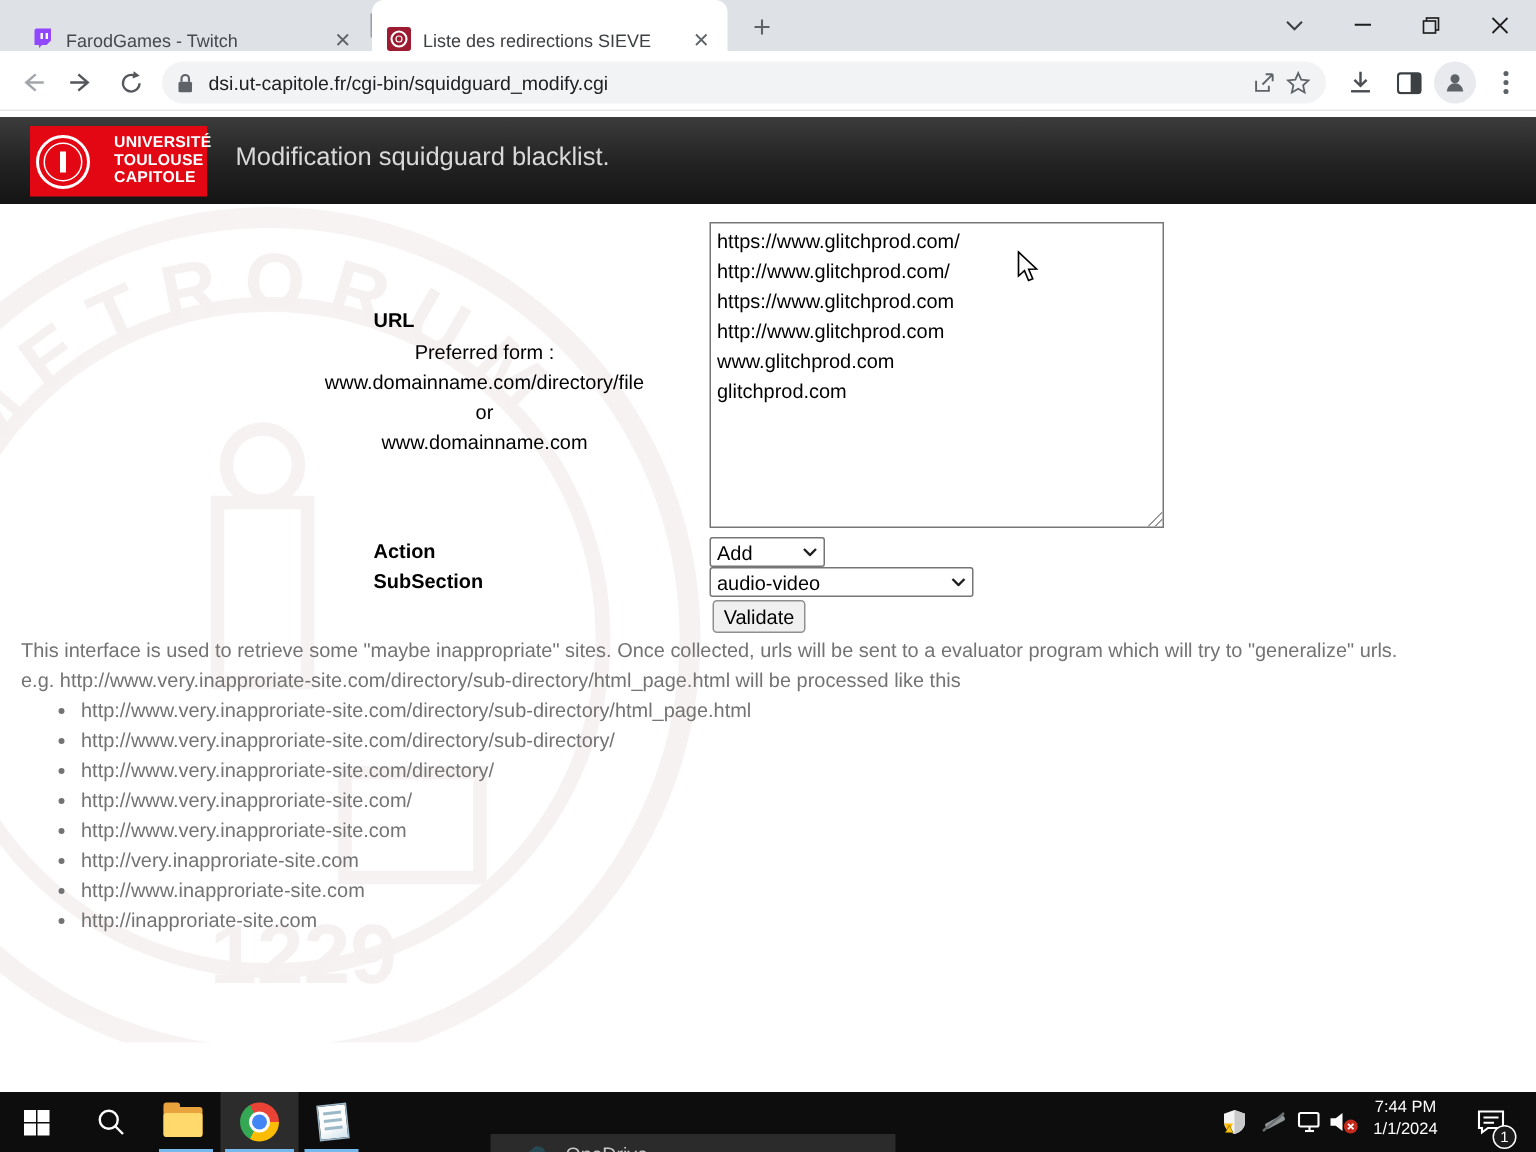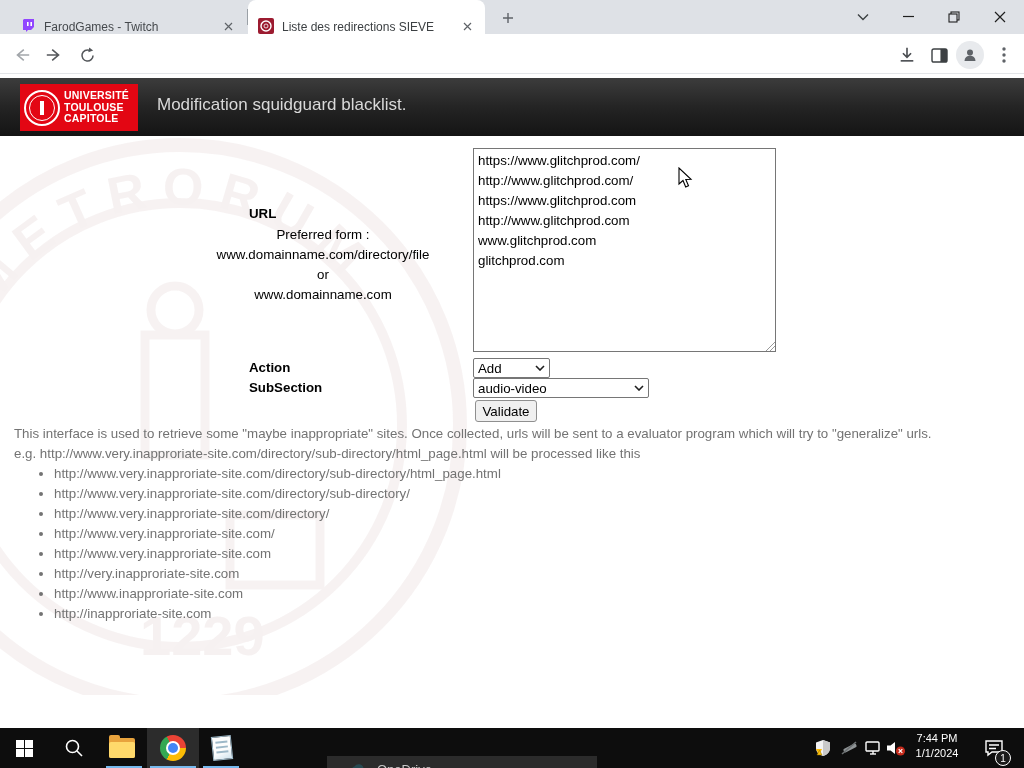--- a/index.html
+++ b/index.html
@@ -20,21 +20,21 @@
 
   .toolbar { position:absolute; left:0; top:34px; width:1024px; height:40px; background:#fff; border-bottom:1px solid #e3e5e8; }
   .navbtn { position:absolute; top:41px; width:28px; height:28px; display:flex; align-items:center; justify-content:center; }
   .omnibox { position:absolute; left:108px; top:41px; width:776px; height:28px; background:#f1f3f4; border-radius:14px; display:flex; align-items:center; padding:0 10px; }
   .omnibox .url { font-size:13px; color:#202124; margin-left:10px; flex:1; }
   .tb-icon { position:absolute; top:41px; width:28px; height:28px; display:flex; align-items:center; justify-content:center; }
 
   
   .page { position:absolute; left:0; top:75px; width:1024px; height:653px; background:#fff; overflow:hidden; }
   .pg-header { position:absolute; left:0; top:3px; width:1024px; height:58px; background:linear-gradient(180deg,#3c3c3c 0%,#242424 50%,#141414 100%); }
-  .logo { position:absolute; left:20px; top:6px; width:118px; height:47px; background:#e30613; display:flex; align-items:center; padding:3px 4px; gap:4px; }
+  .logo { position:absolute; left:20px; top:6px; width:118px; height:47px; background:#e30613; display:flex; align-items:center; padding:3px 4px; gap:16px; }
   .logo-seal { width:36px; height:36px; border:2px solid #fff; border-radius:50%; position:relative; flex-shrink:0; }
   .logo-seal::before { content:""; position:absolute; left:3px; top:3px; right:3px; bottom:3px; border:1px solid #fff; border-radius:50%; }
   .logo-seal::after { content:""; position:absolute; left:14px; top:9px; width:4px; height:14px; background:#fff; }
   .logo-text { color:#fff; font-weight:bold; font-size:10.5px; line-height:11.5px; letter-spacing:.2px; }
   .pg-title { position:absolute; left:157px; top:17px; font-size:17px; color:#d9d9d9; }
 
   .watermark { position:absolute; left:-70px; top:20px; pointer-events:none; }
 
   .lbl { position:absolute; font-size:13.3px; font-weight:bold; color:#000; }
   .preferred { position:absolute; left:173px; top:150px; width:300px; text-align:center; font-size:13.3px; line-height:20px; color:#000; white-space:nowrap; }
@@ -147,20 +147,38 @@
     <svg width="18" height="18" viewBox="0 0 20 20">
         <path d="M8 4 L15 10 L8 16 M15 10 H2" stroke="#54575b" stroke-width="1.8" fill="none"></path>
       </svg>
   </div>
   <div class="navbtn" style="left:73px;">
     <svg width="17" height="17" viewBox="0 0 20 20">
       <path d="M16.5 10 A6.5 6.5 0 1 1 12.5 4" stroke="#54575b" stroke-width="1.8" fill="none"></path>
       <path d="M12 0.5 L16.7 4.2 L11 6.2 Z" fill="#54575b"></path>
     </svg>
   </div>
+  <div class="omnibox">
+    <svg width="11" height="13" viewBox="0 0 11 13">
+      <rect x="1" y="5.5" width="9" height="7" rx="1" fill="#5f6368"></rect>
+      <path d="M3 5.5 V3.5 A2.5 2.5 0 0 1 8 3.5 V5.5" stroke="#5f6368" stroke-width="1.4" fill="none"></path>
+    </svg>
+    <span class="url">dsi.ut-capitole.fr/cgi-bin/squidguard_modify.cgi</span>
+    <span style="margin-right:6px;">
+      <svg width="17" height="17" viewBox="0 0 20 20">
+        <path d="M4 8 V16 H14 V12" stroke="#5f6368" stroke-width="1.5" fill="none"></path>
+        <path d="M9 11 L17 3 M17 3 H11.5 M17 3 V8.5" stroke="#5f6368" stroke-width="1.5" fill="none"></path>
+      </svg>
+    </span>
+    <span>
+      <svg width="17" height="17" viewBox="0 0 20 20">
+        <path d="M10 2 L12.3 7.2 L18 7.8 L13.8 11.6 L15 17.2 L10 14.3 L5 17.2 L6.2 11.6 L2 7.8 L7.7 7.2 Z" stroke="#5f6368" stroke-width="1.4" fill="none"></path>
+      </svg>
+    </span>
+  </div>
   <div class="tb-icon" style="left:893px;">
     <svg width="18" height="18" viewBox="0 0 20 20">
       <path d="M10 2 V12 M5.5 8 L10 12.5 L14.5 8" stroke="#4a4d51" stroke-width="1.8" fill="none"></path>
       <path d="M3 16.5 H17" stroke="#4a4d51" stroke-width="1.8"></path>
     </svg>
   </div>
   <div class="tb-icon" style="left:925px;">
     <svg width="17" height="15" viewBox="0 0 18 16">
       <rect x="1" y="1" width="16" height="14" rx="2" stroke="#3c4043" stroke-width="1.5" fill="none"></rect>
       <rect x="10" y="1" width="7" height="14" fill="#3c4043"></rect>

